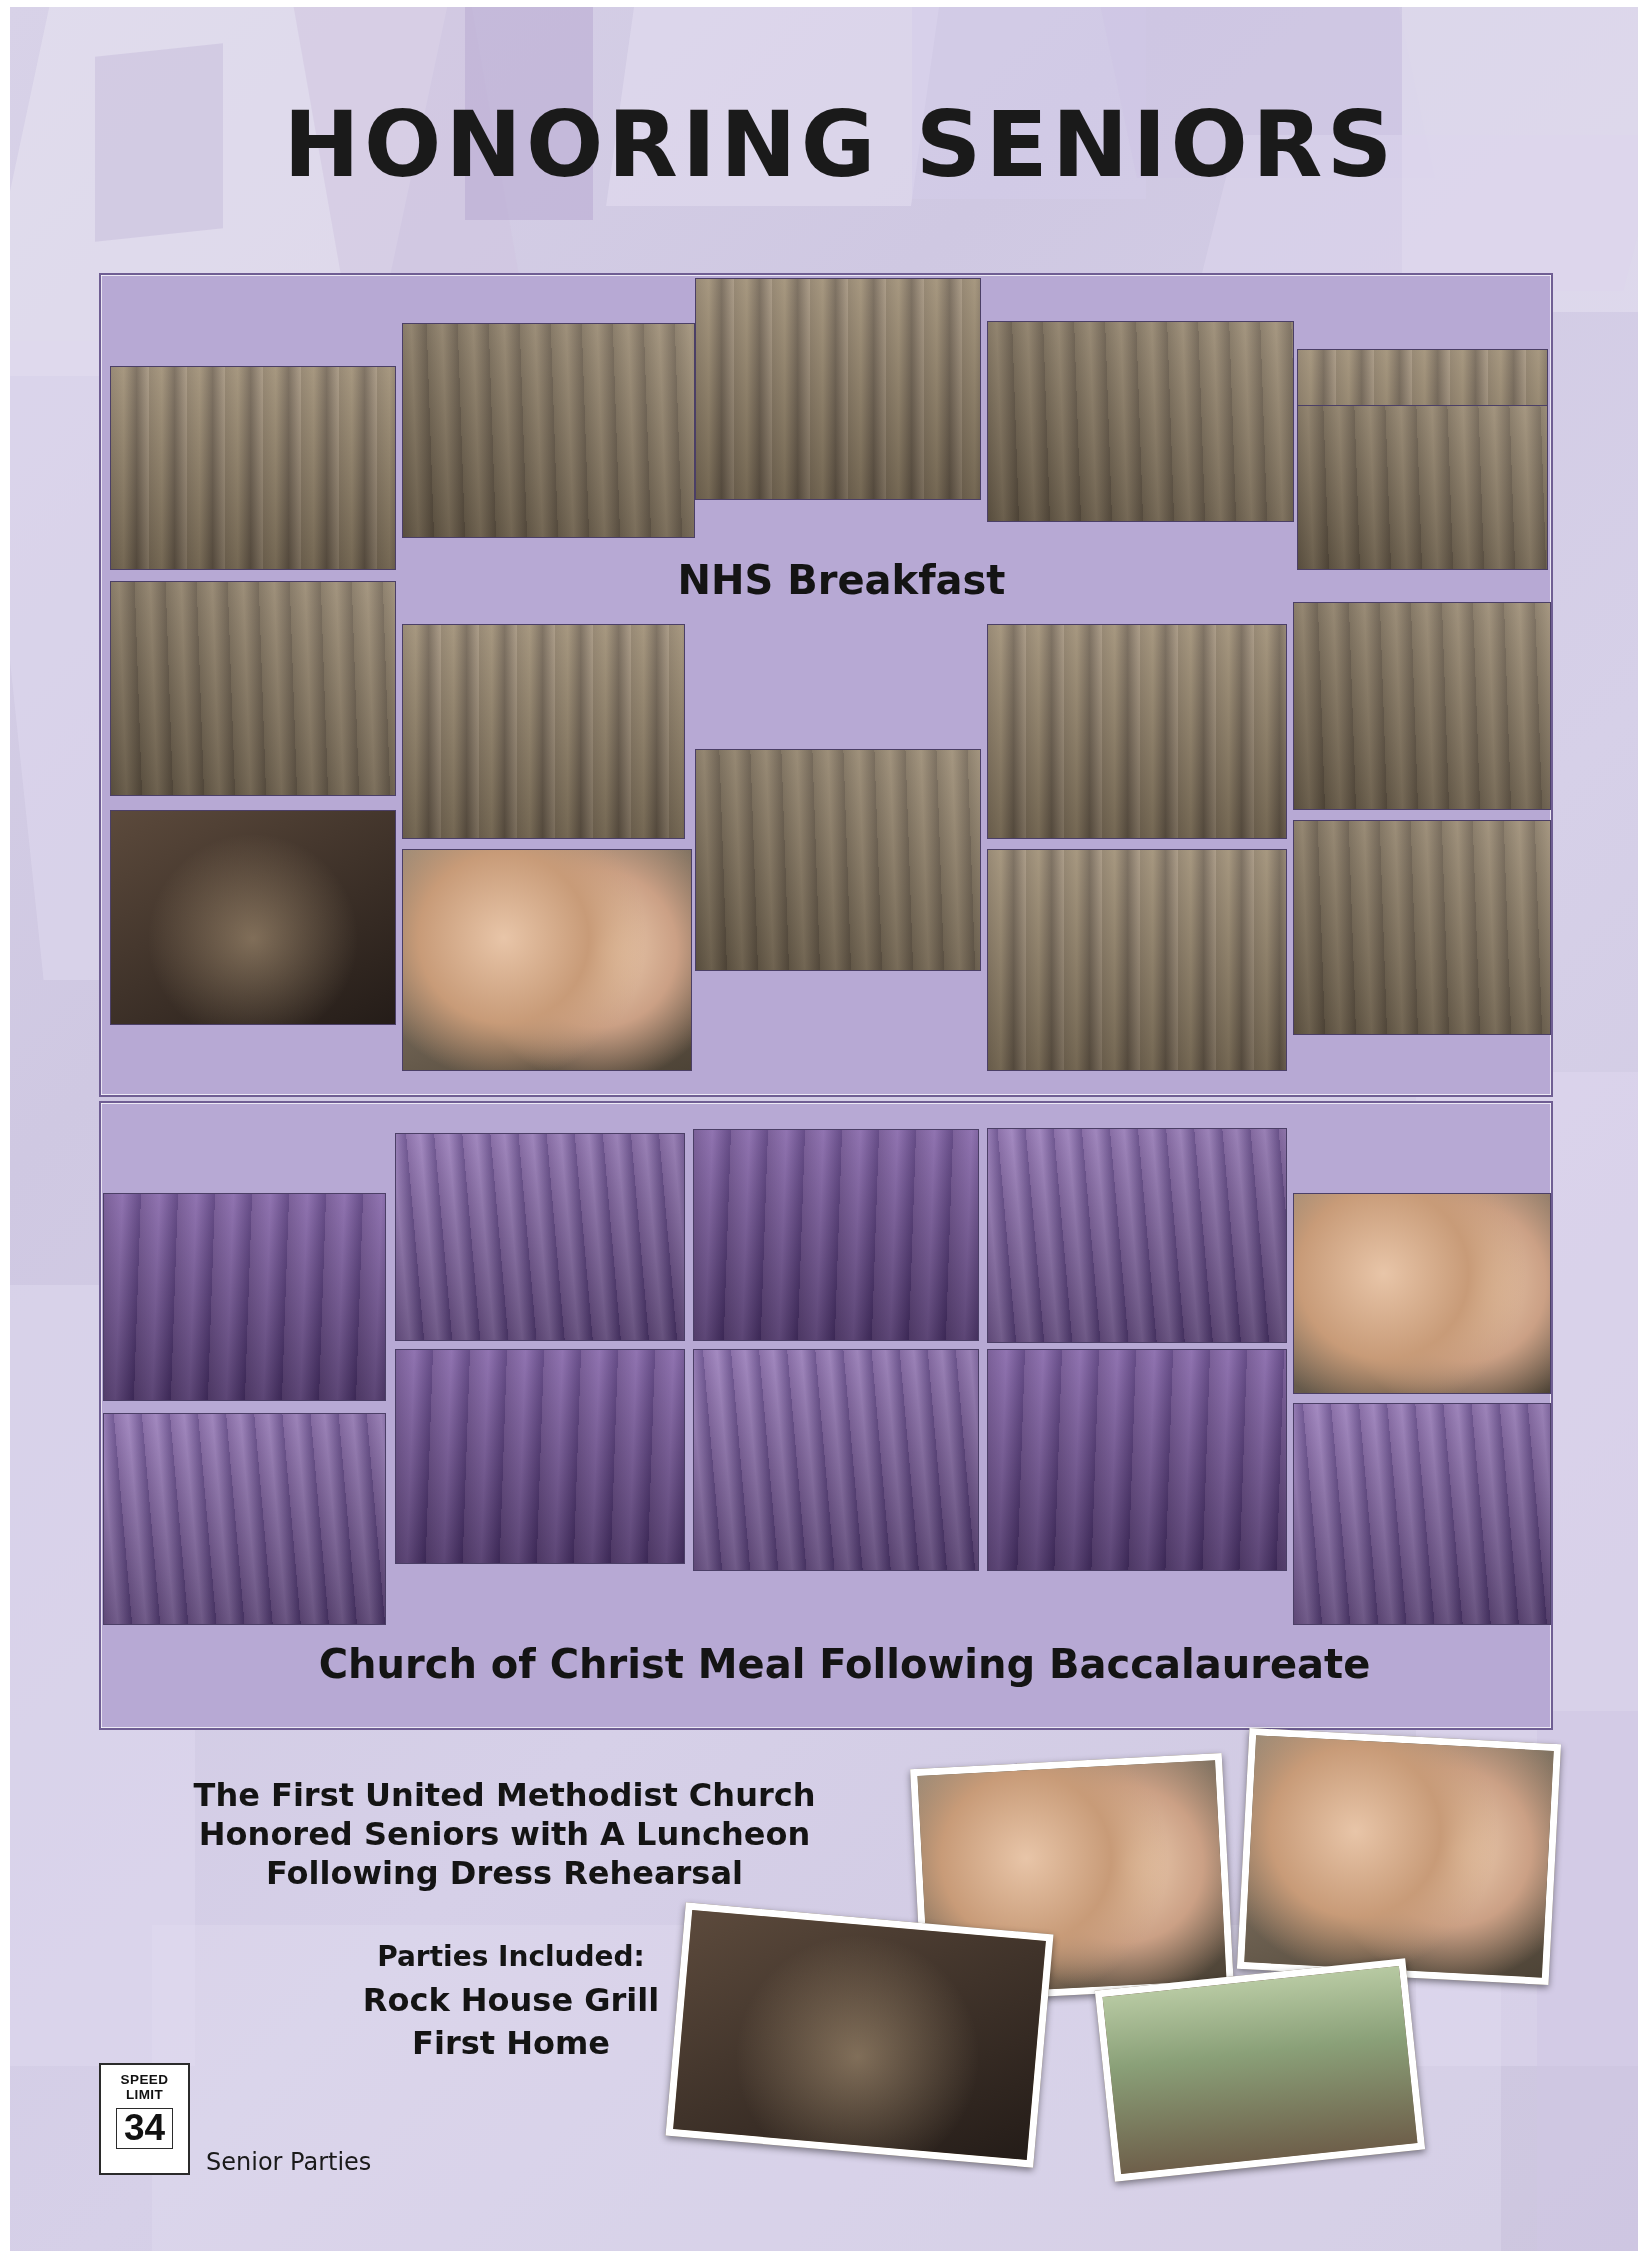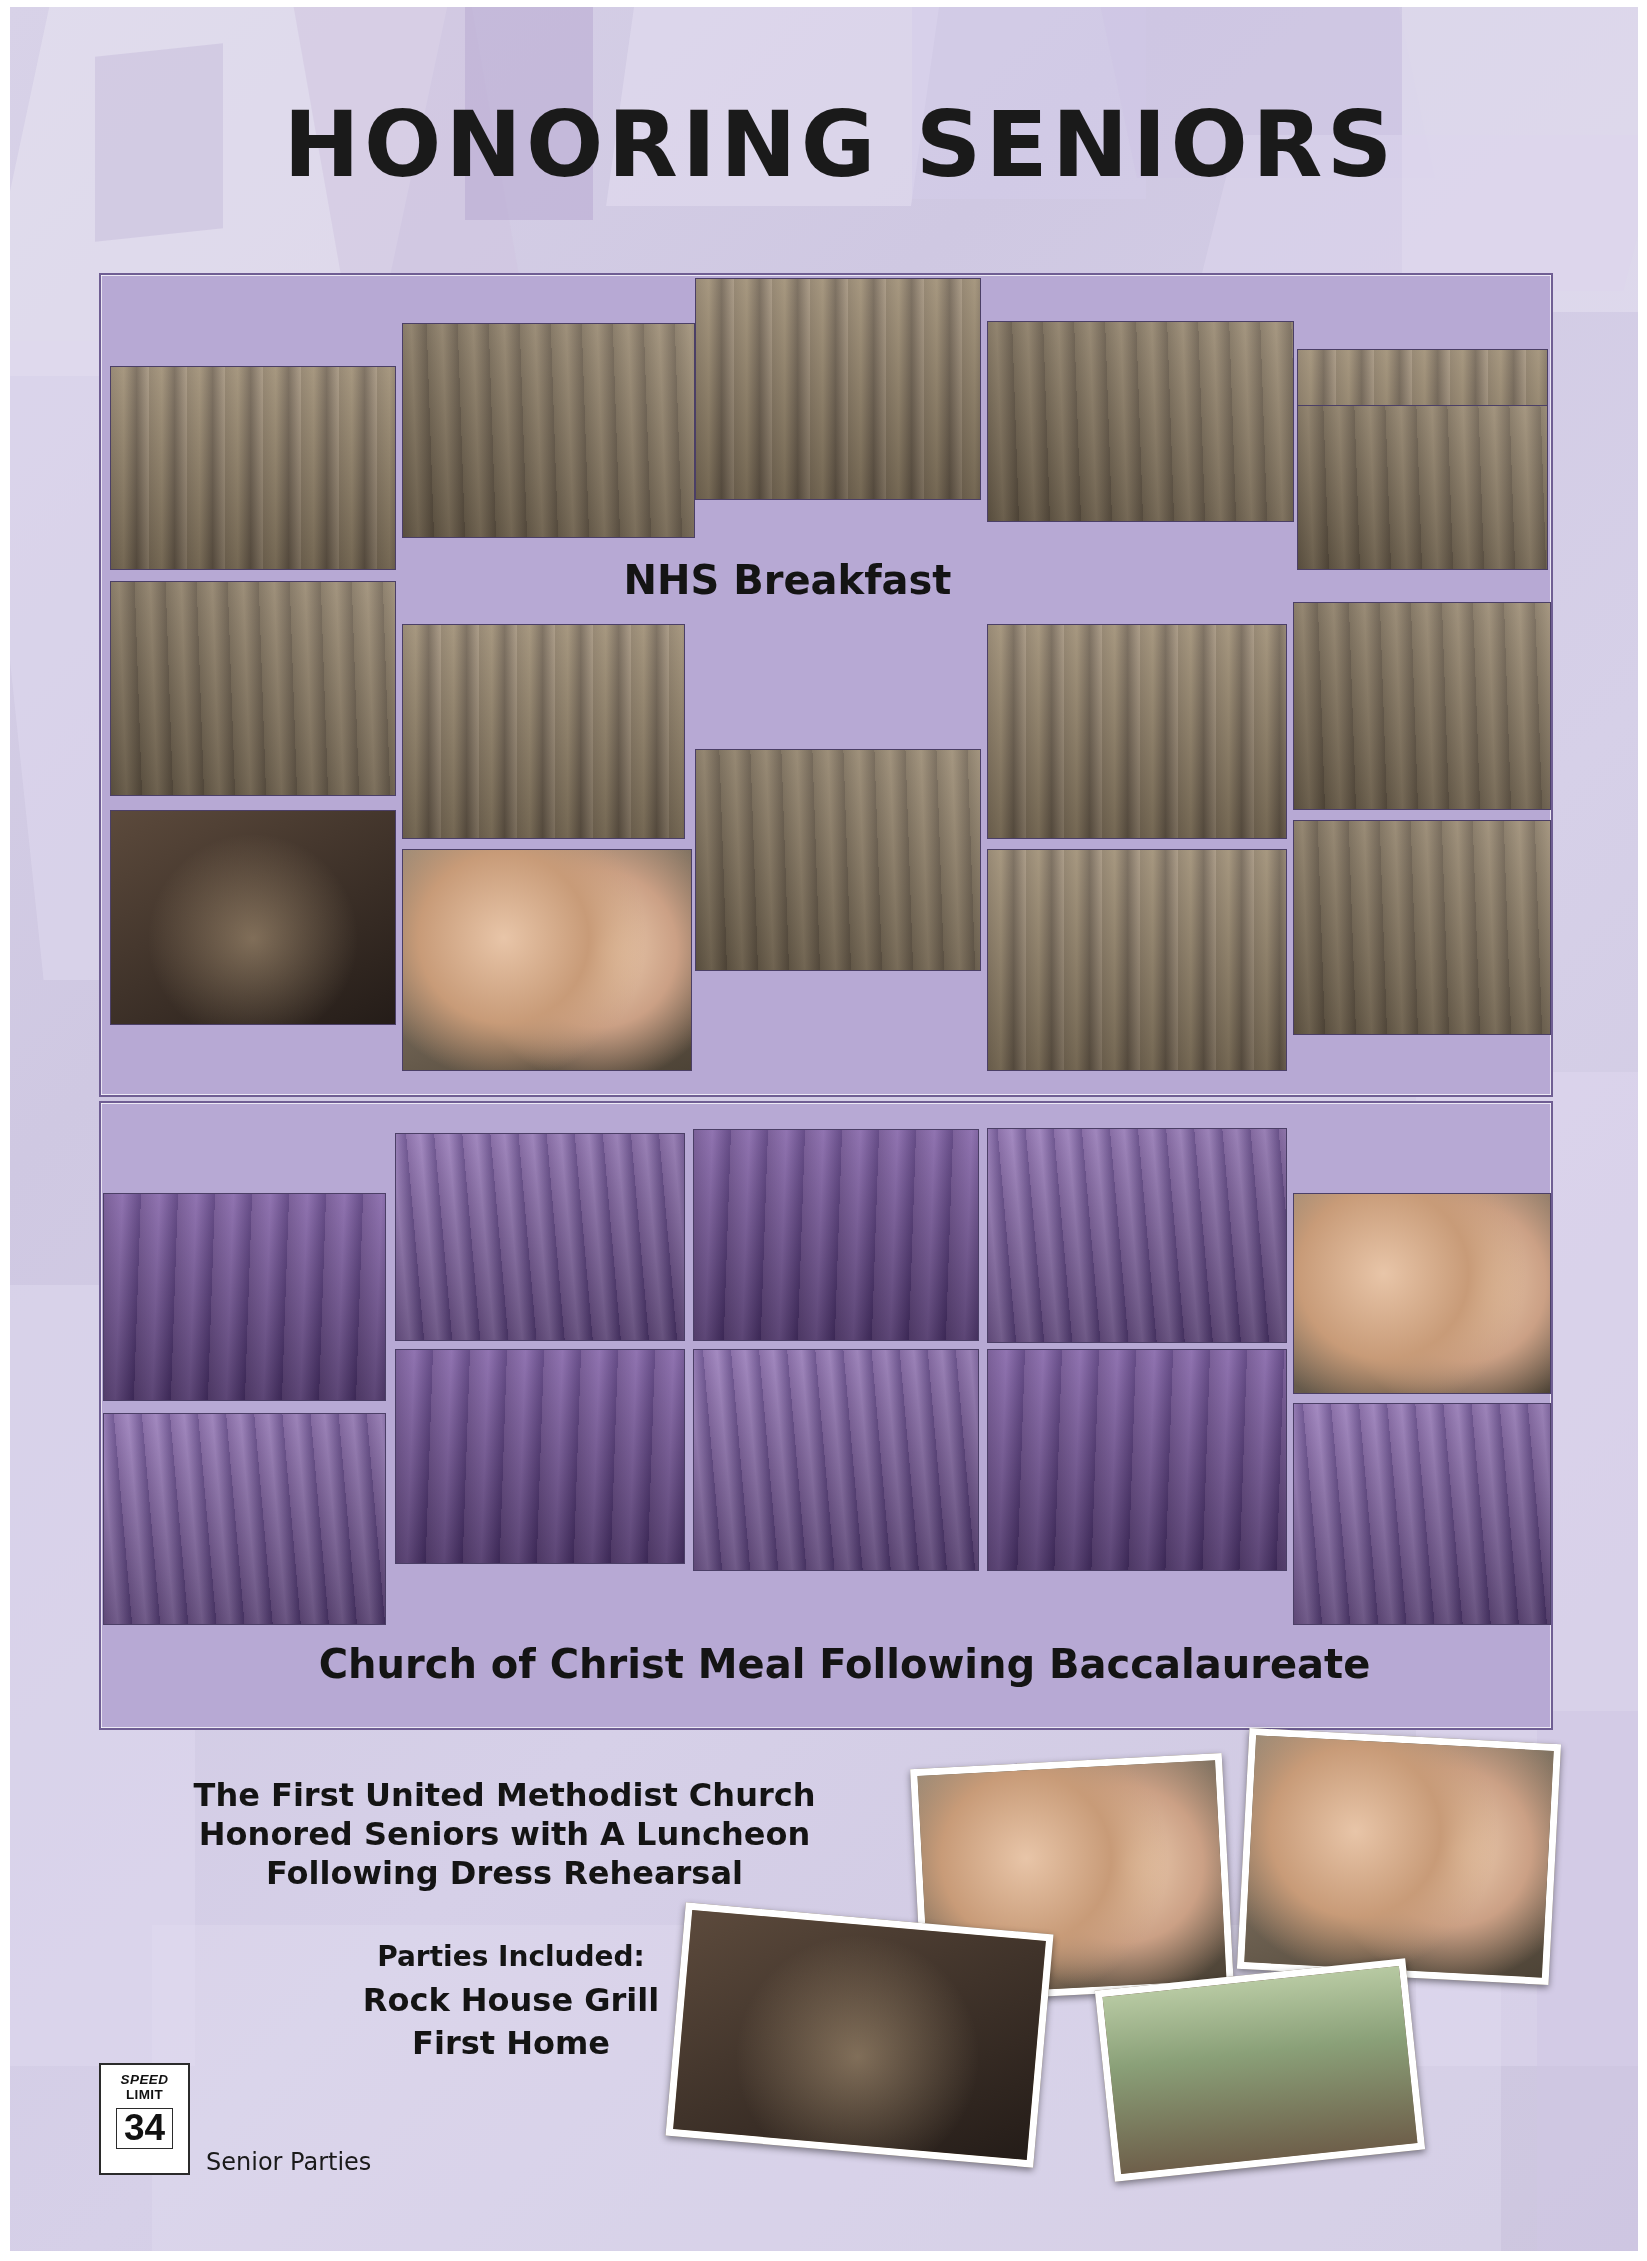--- a/index.html
+++ b/index.html
@@ -76,21 +76,21 @@
 
   .panel-caption {
     position: absolute;
     font-family: "DejaVu Sans", sans-serif;
     font-weight: bold;
     color: #141414;
     text-align: center;
     white-space: nowrap;
   }
   #cap-nhs {
-    left: 468px; top: 557px; width: 639px;
+    left: 522px; top: 557px; width: 639px;
     font-size: 40px;
   }
   #cap-coc {
     left: 241px; top: 1641px; width: 1207px;
     font-size: 40px;
   }
 
   
   .photo {
     position: absolute;
@@ -157,21 +157,21 @@
     position: absolute;
     left: 99px;
     top: 2063px;
     width: 87px;
     height: 108px;
     background: #ffffff;
     border: 2.1px solid #2b2b2b;
     text-align: center;
     font-family: "Liberation Sans", sans-serif;
   }
-  #speedsign .sl1 { font-size: 13.5px; font-weight: bold; margin-top: 7px; letter-spacing: 0.4px; color:#111;font-style:italic; }
+  #speedsign .sl1 { font-size: 13.5px; font-weight: bold; margin-top: 7px; letter-spacing: 0.4px; color:#111; }
   #speedsign .sl2 { font-size: 13.5px; font-weight: bold; letter-spacing: 0.4px; color:#111;text-align:center; }
   #speedsign .num {
     font-size: 37px; font-weight: bold; color: #111; margin-top: 5.7px;
     border: 1.4px solid #2b2b2b; display: inline-block; padding: 0 7px; line-height: 1.05;
   }
   #folio {
     position: absolute;
     left: 206px;
     top: 2148px;
     font-family: "DejaVu Sans", sans-serif;

